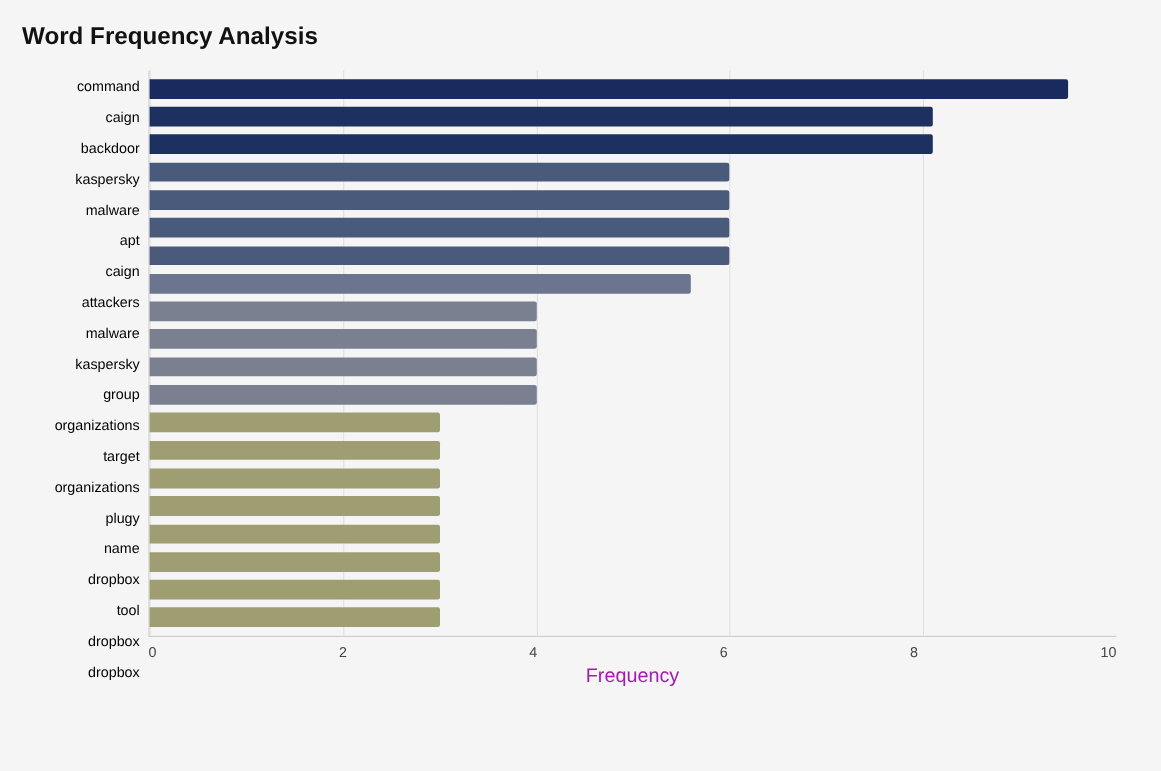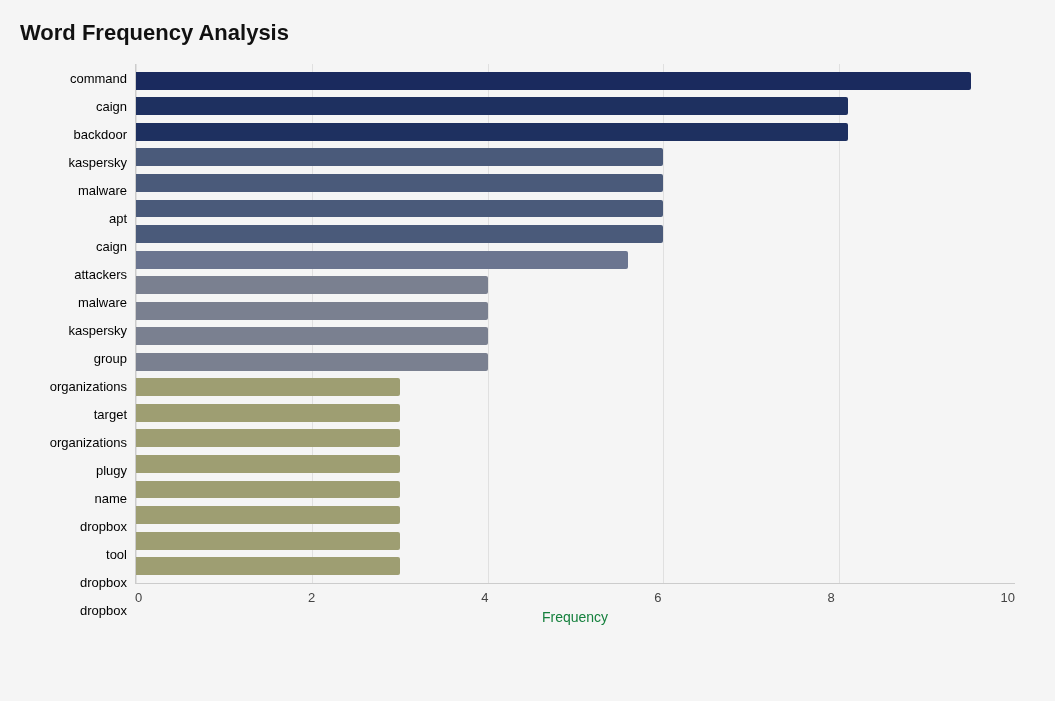--- a/index.html
+++ b/index.html
@@ -86,22 +86,22 @@
       padding-top: 6px;
       padding-left: 0;
     }
     .x-tick {
       font-size: 13px;
       color: #444;
       text-align: center;
     }
     .x-label {
       text-align: center;
-      font-size: 14px;
-      color: #15803d;
+      font-size: 18px;
+      color: #a21caf;
       margin-top: 4px;
     }
   </style>
 </head>
 <body>
 
 <div class="chart-container">
   <div class="chart-title">Word Frequency Analysis</div>
   <div class="chart-area">
     <div class="y-labels" id="y-labels">

